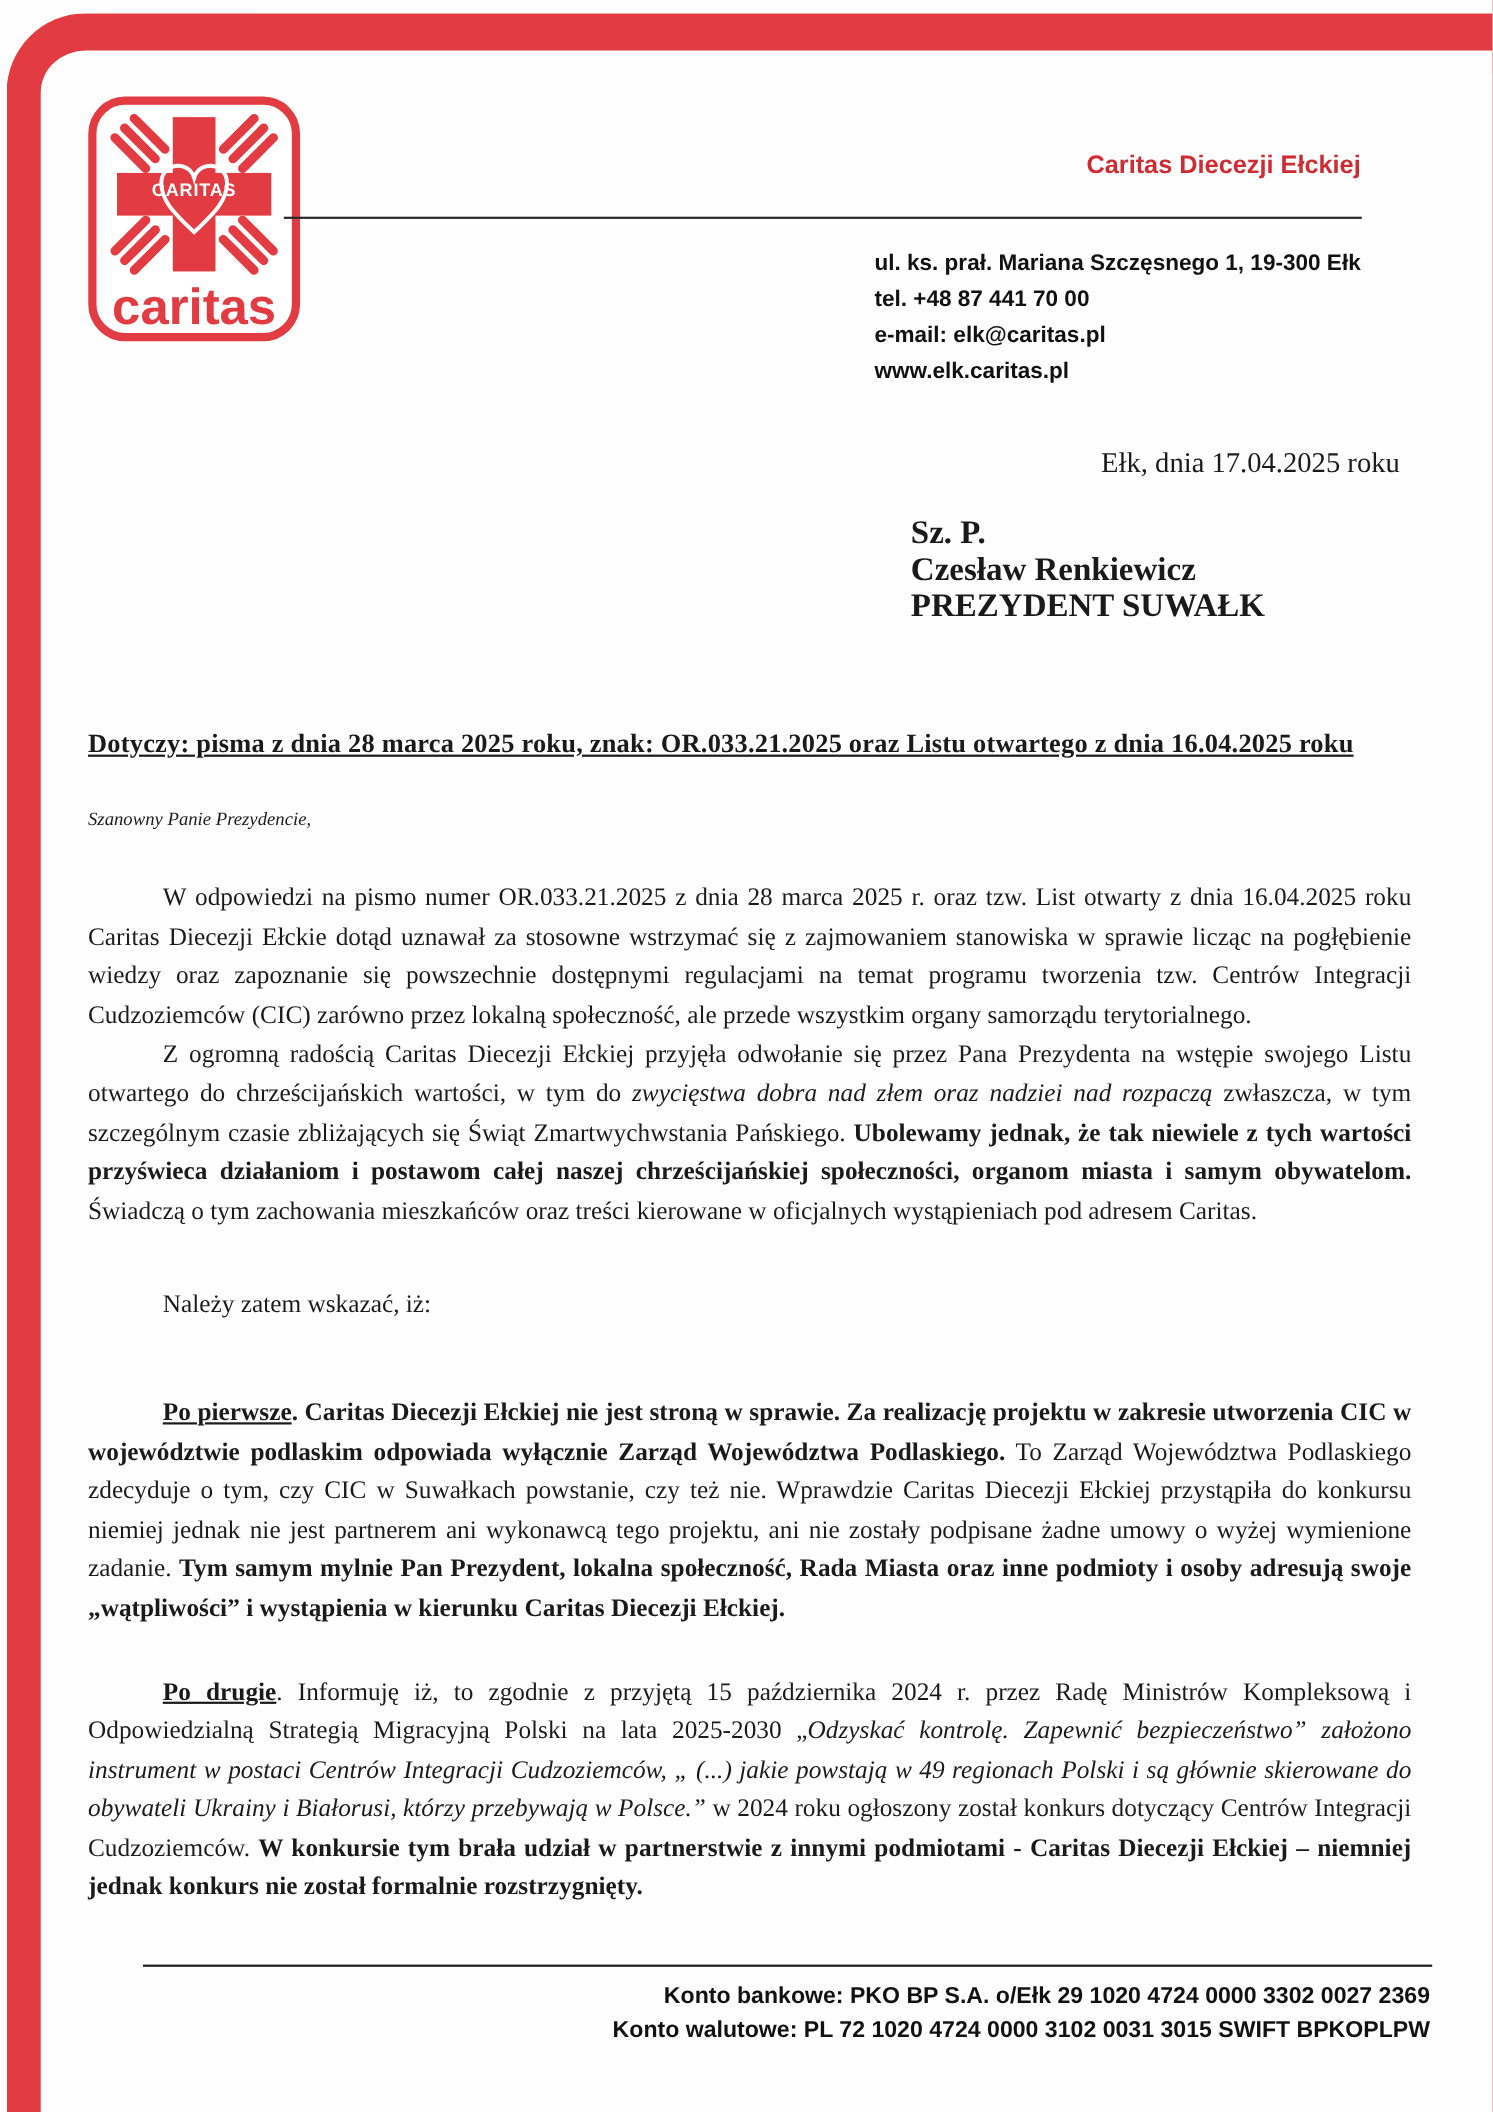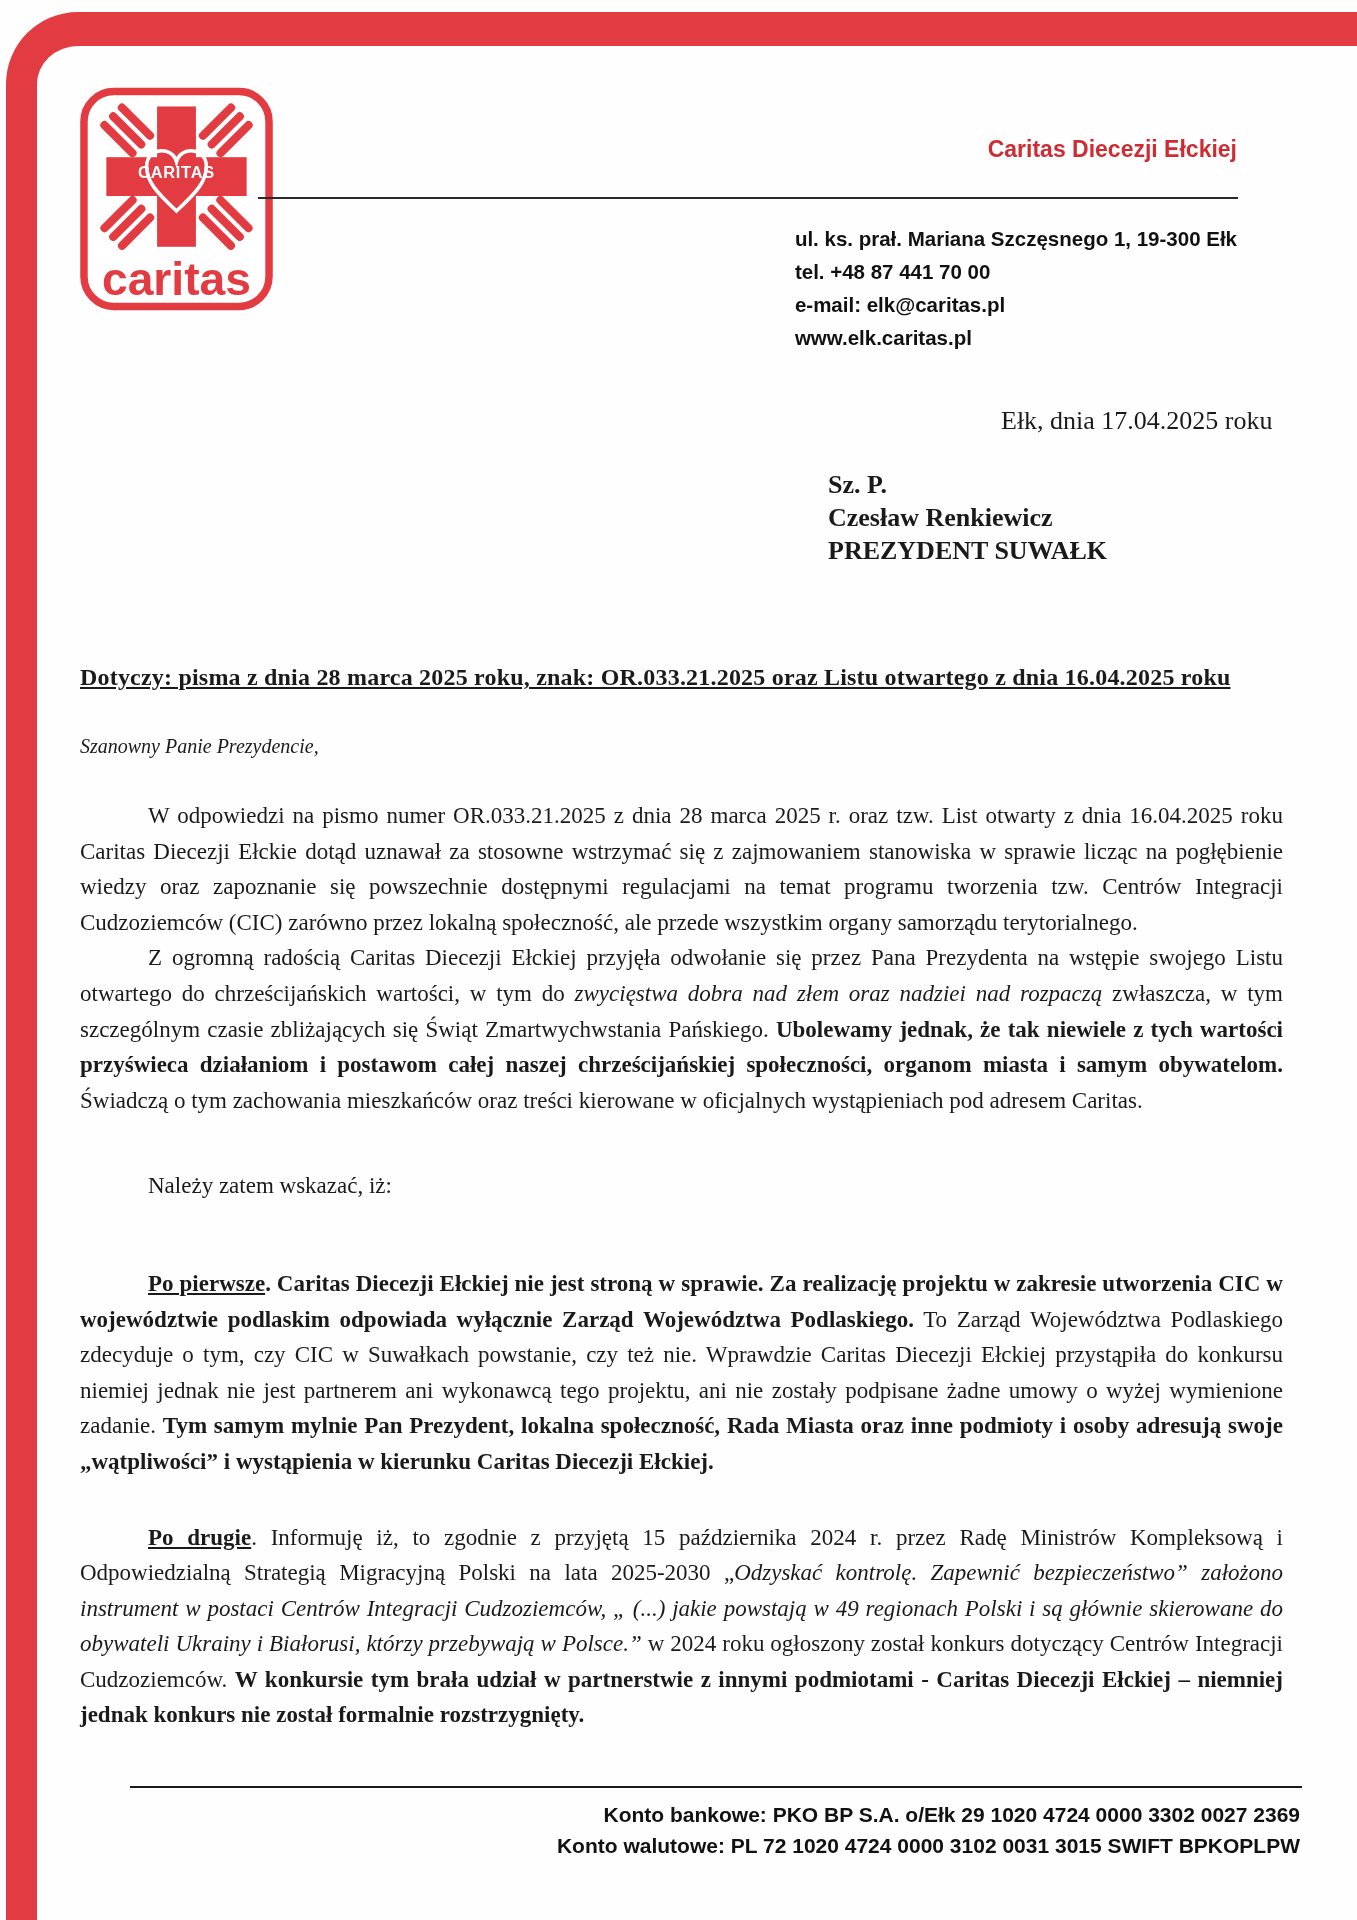--- a/index.html
+++ b/index.html
@@ -30,30 +30,30 @@
   }
   .contact-block{
     position:absolute;top:222px;right:120px;
     font-family:"Liberation Sans",sans-serif;font-weight:700;
     font-size:20.5px;line-height:33px;color:#111;
   }
   .date-line{
     position:absolute;left:985px;top:406px;font-size:26px;white-space:nowrap;margin-left:16px;
   }
   .recipient{
-    position:absolute;left:828px;top:468px;font-weight:700;font-size:26px;line-height:33px;
+    position:absolute;left:828px;top:468px;font-weight:700;font-size:30px;line-height:33px;
   }
   .recipient div{white-space:nowrap;}
   .subject{
     position:absolute;left:80px;top:664px;width:1210px;
     font-weight:700;font-size:24px;text-decoration:underline;white-space:nowrap;
     letter-spacing:0.2px;
   }
   .greeting{
-    position:absolute;left:80px;top:735px;font-style:italic;font-size:20px;
+    position:absolute;left:80px;top:735px;font-style:italic;font-size:17px;
   }
   .body-text{
     position:absolute;left:80px;top:798px;width:1203px;
     font-size:23px;line-height:35.6px;text-align:justify;
   }
   .body-text p{margin:0;text-indent:68px;}
   .body-text p.gap-md{margin-top:50px;}
   .body-text p.gap-lg{margin-top:62px;}
   .body-text p.gap-sm{margin-top:40px;}
   .seg-r{font-style:normal;font-weight:normal;}

